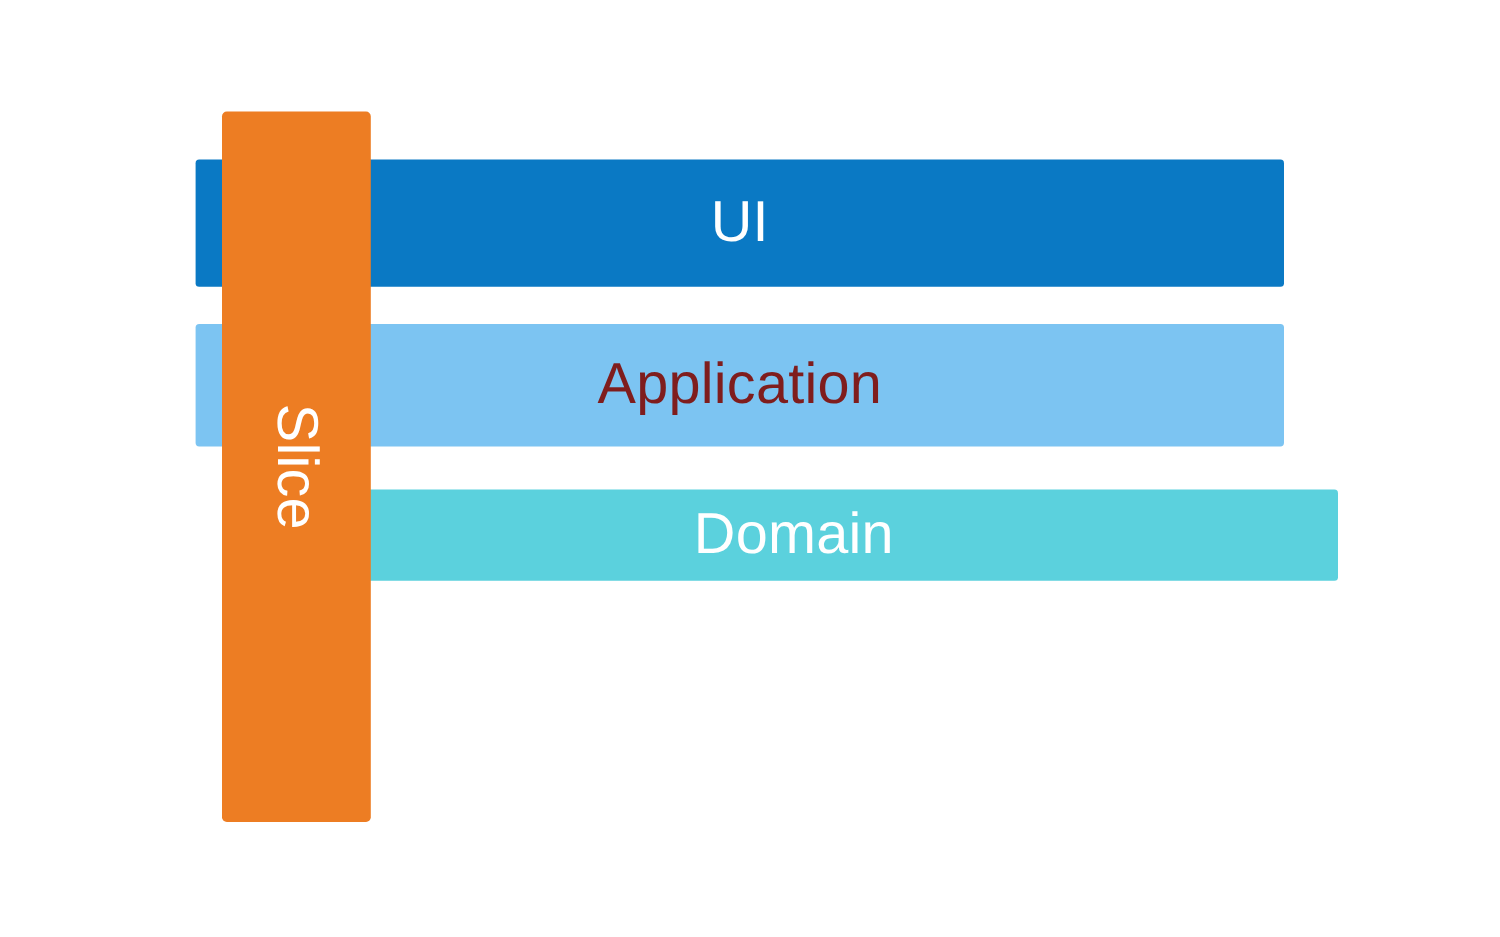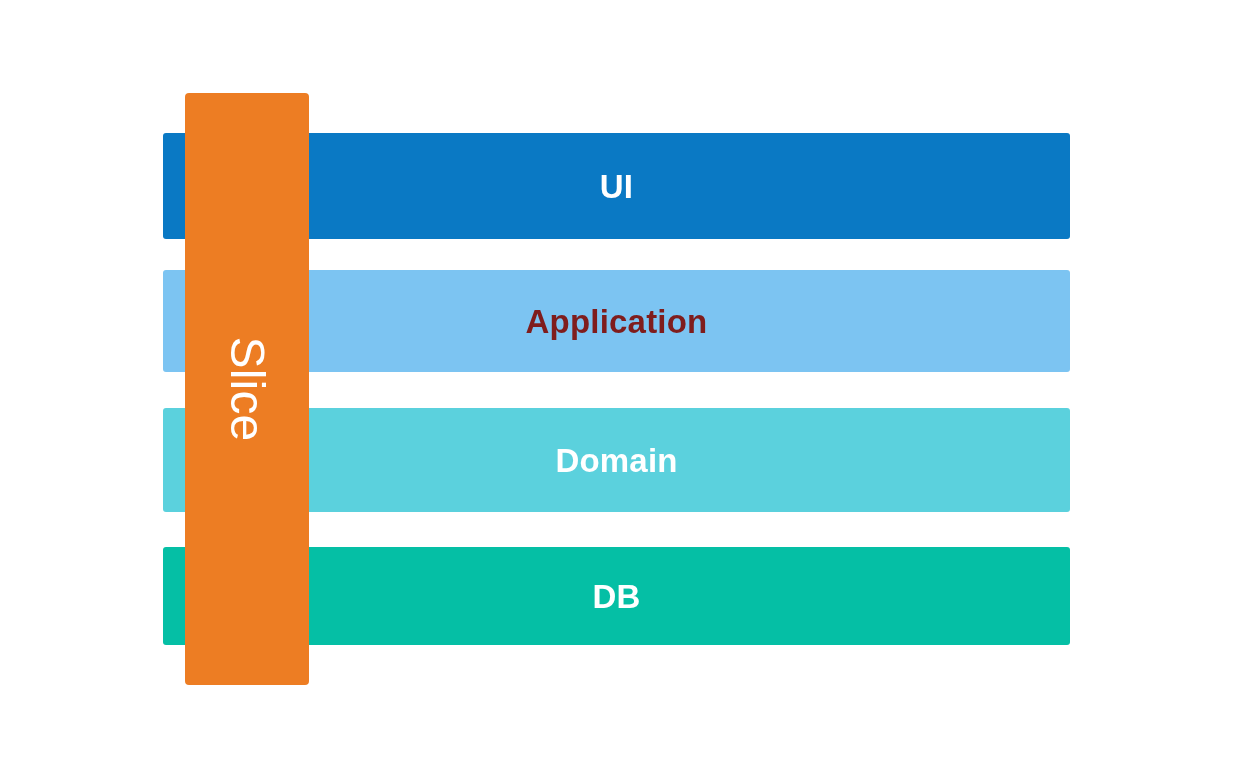--- a/index.html
+++ b/index.html
@@ -32,33 +32,33 @@
     left: 163px;
     width: 907px;
     border-radius: 3px;
     display: flex;
     align-items: center;
     justify-content: center;
     box-sizing: border-box;
   }
   .layer-bar .layer-label {
     color: #ffffff;
-    font-size: 33px;
-    font-weight: 700;
+    font-size: 48px;
+    font-weight: 400;
     line-height: 1;
     letter-spacing: 0.2px;
     white-space: nowrap;
     user-select: none;
     text-align: center;
   }
 
   
   .layer-ui          { top: 133px; height: 106px; }
   .layer-application { top: 270px; height: 102px; }
-  .layer-domain      { top: 408px; height: 104px; }
+  .layer-domain      { top: 408px; height: 76px; margin-left: 45px; }
   .layer-db          { top: 547px; height: 98px; }
 
   
   .slice-bar {
     position: absolute;
     left: 185px;
     top: 93px;
     width: 124px;
     height: 592px;
     border-radius: 4px;
@@ -94,23 +94,20 @@
     </div>
 
     <div class="layer-bar layer-application" style="background-color: rgb(124, 196, 242);">
       <span class="layer-label" style="color: #7f1d1d;">Application</span>
     </div>
 
     <div class="layer-bar layer-domain" style="background-color: rgb(91, 209, 221);">
       <span class="layer-label" style="color: rgb(255, 255, 255);">Domain</span>
     </div>
 
-    <div class="layer-bar layer-db" style="background-color: rgb(5, 191, 165);">
-      <span class="layer-label" style="color: rgb(255, 255, 255);">DB</span>
-    </div>
 
   </div>
 
   <div class="slice-bar" style="background-color: rgb(237, 125, 35);">
     <div class="slice-label-wrap">
       <span class="slice-label" style="color: rgb(255, 255, 255);">Slice</span>
     </div>
   </div>
 
 </div>

